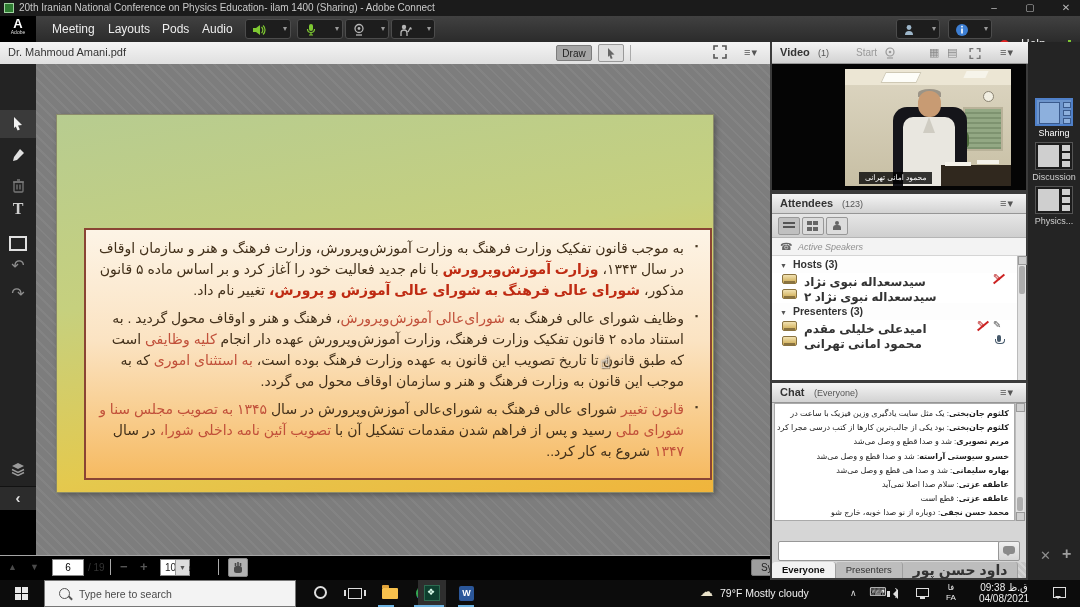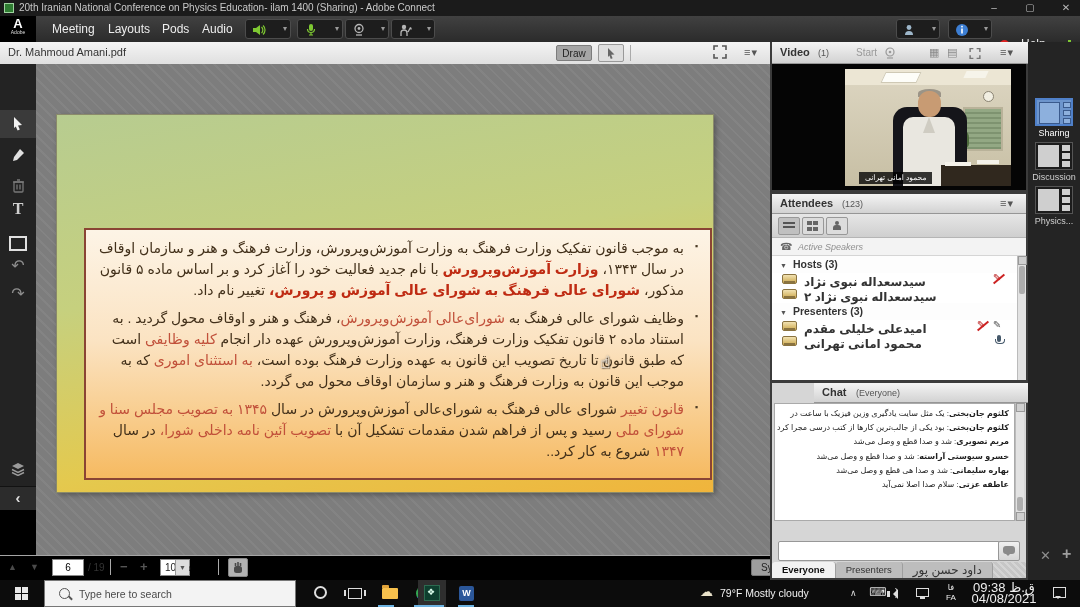--- a/index.html
+++ b/index.html
@@ -135,33 +135,33 @@
   .b-micoff::before{content:"\270E";position:absolute;left:0;top:-1px;font-size:10px;color:#b22;}
   .b-micoff::after{content:"";position:absolute;left:-1px;top:5px;width:14px;height:2px;background:#c22;transform:rotate(-40deg);}
   .b-mic::before{content:"";position:absolute;left:4px;top:0;width:4px;height:7px;background:#46596b;border-radius:2px;}
   .b-mic::after{content:"";position:absolute;left:2px;top:4px;width:8px;height:4px;border:1px solid #46596b;border-top:none;border-radius:0 0 4px 4px;}
   .vscroll{position:absolute;background:#e2e2e2;border-left:1px solid #bbb;box-sizing:border-box;}
   .vthumb{position:absolute;left:1px;width:6px;background:#adadad;border-radius:2px;}
   .sbox{position:absolute;left:0;width:9px;height:9px;background:#cfcfcf;border:1px solid #999;box-sizing:border-box;}
 
   
   #chat-pod{left:772px;top:383px;width:254px;height:195px;background:#d6d6d6;}
-  #chat-header{left:0;top:0;width:254px;height:20px;margin-left:42px;}
+  #chat-header{left:0;top:0;width:254px;height:20px;}
   #chat-messages{left:2px;top:20px;width:241px;height:118px;background:#fff;border:1px solid #aaa;box-sizing:border-box;overflow:hidden;padding:3px 5px 0 2px;direction:rtl;}
   .cmsg{font-size:8px;color:#222;line-height:14.2px;white-space:nowrap;overflow:hidden;}
   .cname{font-weight:bold;}
   #chat-input{left:6px;top:158px;width:212px;height:18px;border:1px solid #979797;border-radius:2px;font-size:9px;padding:0 4px;}
   #chat-send-btn{left:226px;top:158px;width:22px;height:20px;background:linear-gradient(#f0f0f0,#d6d6d6);border:1px solid #979797;border-radius:2px;box-sizing:border-box;}
   .i-bubble{position:absolute;left:4px;top:4px;width:12px;height:8px;background:#8a8a8a;border-radius:3px;}
   .i-bubble::after{content:"";position:absolute;left:2px;top:7px;border:3px solid transparent;border-top-color:#8a8a8a;}
   #chat-tabs{left:0;top:179px;width:254px;height:16px;background:#c6c6c6;
      background-image:repeating-linear-gradient(45deg,rgba(255,255,255,.25) 0 2px,transparent 2px 5px);display:flex;}
   .ctab{height:16px;line-height:16px;font-size:9.5px;color:#333;padding:0 10px;background:#bdbdbd;border-right:1px solid #9e9e9e;border-radius:3px 3px 0 0;}
   .ctab.active{background:#f2f2f2;font-weight:bold;color:#111;}
-  .ctab.rtl{direction:rtl;font-size:12px;}
+  .ctab.rtl{direction:rtl;font-size:14px;font-weight:bold;}
 
   
   #layout-rail{left:1028px;top:42px;width:52px;height:538px;background:#242424;}
   .rail-item{margin:0 auto 4px;width:46px;text-align:center;}
   .thumb{width:38px;height:28px;margin:0 auto;position:relative;background:#1c1c1c;border:1px solid #555;box-sizing:border-box;}
   .thumb .bb{position:absolute;background:#cfcfcf;}
   .rail-item.sel .thumb{background:#6d95cc;border:2px solid #4f80c9;}
   .rail-item.sel .thumb .bb{background:#8db0dd;border:1px solid #3a5a8c;box-sizing:border-box;}
   .rail-lbl{font-size:9px;color:#cfcfcf;margin-top:2px;}
   .rail-item.sel .rail-lbl{color:#fff;}
@@ -196,21 +196,21 @@
   #tray-weather-icon{left:700px;top:4px;font-size:13px;color:#e9e2ca;}
   #tray-weather-text{left:720px;top:7px;font-size:10.5px;color:#f0f0f0;}
   #tray-chev{left:850px;top:8px;font-size:9px;color:#ddd;}
   #tray-kbd{left:869px;top:5px;font-size:12px;color:#ddd;}
   .i-spk{position:absolute;left:893px;top:9px;width:0;height:0;border:5px solid transparent;border-right-color:#ddd;border-left:none;}
   .i-spk::before{content:"";position:absolute;left:-6px;top:-3px;width:3px;height:6px;background:#ddd;}
   .i-spk::after{content:")";position:absolute;left:2px;top:-7px;color:#ddd;font-size:10px;}
   .i-net{position:absolute;left:916px;top:8px;width:13px;height:9px;border:1.5px solid #ddd;box-sizing:border-box;}
   .i-net::after{content:"";position:absolute;left:3px;top:8px;width:5px;height:2px;background:#ddd;}
   #tray-lang{left:942px;top:3px;width:18px;text-align:center;color:#eee;font-size:8px;line-height:10px;}
-  #tray-clock{left:968px;top:3px;width:72px;text-align:center;color:#eee;font-size:13px;line-height:10.5px;direction:rtl;}
+  #tray-clock{left:968px;top:3px;width:72px;text-align:center;color:#eee;font-size:10px;line-height:10.5px;direction:rtl;}
   .i-ac{position:absolute;left:1053px;top:7px;width:13px;height:11px;border:1.5px solid #ddd;box-sizing:border-box;}
   .i-ac::after{content:"";position:absolute;left:1px;top:8px;border:3px solid transparent;border-top-color:#ddd;}
 </style>
 </head>
 <body>
 
 <div id="root">
 
   <div id="titlebar" class="abs nosel">
     <div id="app-icon" class="abs"></div>
@@ -473,20 +473,22 @@
       <span class="abs pod-count" style="left:42px;top:5px">(Everyone)</span>
       <span class="abs podmenu" style="left:228px;top:3px">≡▾</span>
     </div>
     <div id="chat-messages" class="abs">
         <div class="cmsg"><span class="cname">کلثوم جان‌بختی</span>: یک مثل سایت یادگیری وزین فیزیک با ساعت در</div>
         <div class="cmsg"><span class="cname">کلثوم جان‌بختی</span>: بود یکی از جالب‌ترین کارها از کتب درسی مجرا کردن درس او را</div>
         <div class="cmsg"><span class="cname">مریم تصویری</span>: شد و صدا قطع و وصل می‌شد</div>
         <div class="cmsg"><span class="cname">خسرو سیوستی آراسته</span>: شد و صدا قطع و وصل می‌شد</div>
         <div class="cmsg"><span class="cname">بهاره سلیمانی</span>: شد و صدا هی قطع و وصل می‌شد</div>
         <div class="cmsg"><span class="cname">عاطفه عزتی</span>: سلام صدا اصلا نمی‌آید</div>
+        <div class="cmsg"><span class="cname">عاطفه عزتی</span>: قطع است</div>
+        <div class="cmsg"><span class="cname">محمد حسن نجفی</span>: دوباره از نو صدا خوبه، خارج شو</div>
       </div>
     <div class="vscroll" style="left:243px;top:20px;width:9px;height:118px">
       <div class="sbox" style="top:0"></div>
       <div class="vthumb" style="top:94px;height:14px"></div>
       <div class="sbox" style="top:109px"></div>
     </div>
     <input id="chat-input" class="abs" style="">
     <div id="chat-send-btn" class="abs">
         <span class="i-bubble"></span>
       </div>

